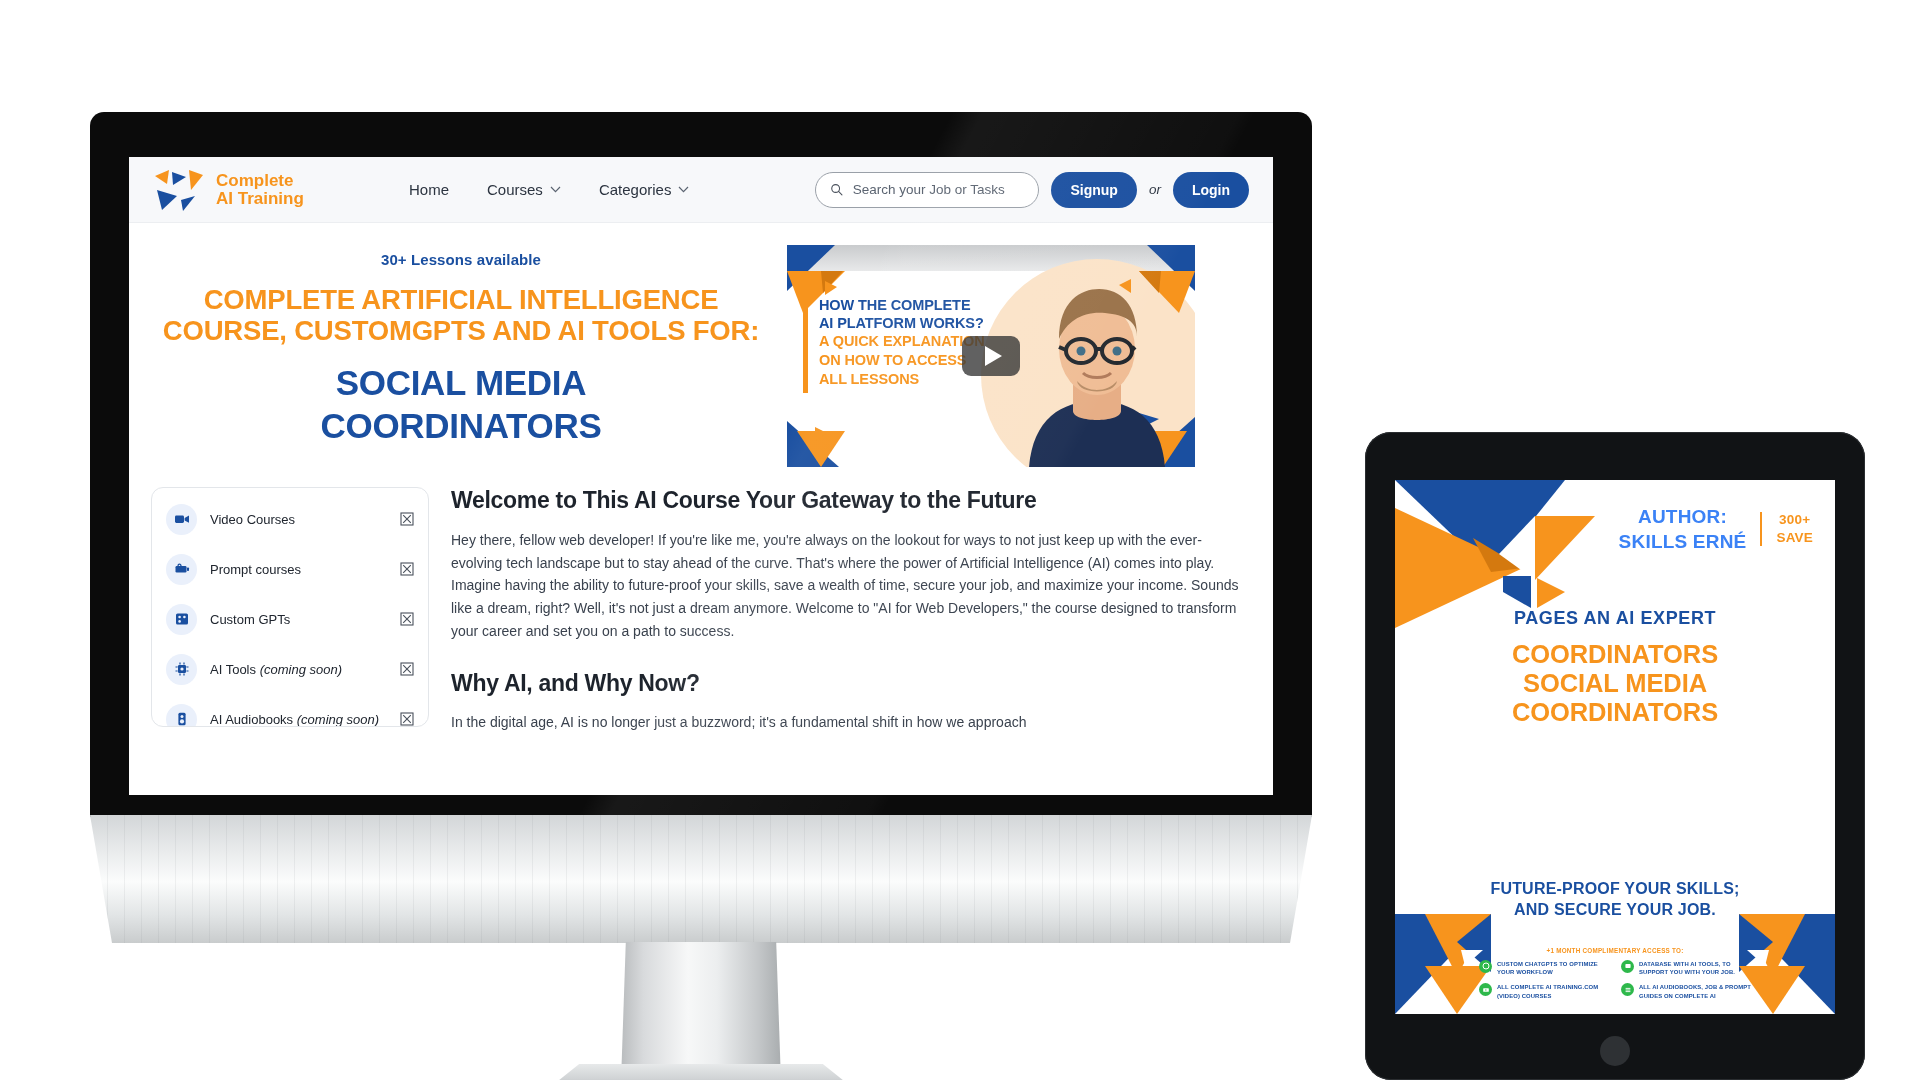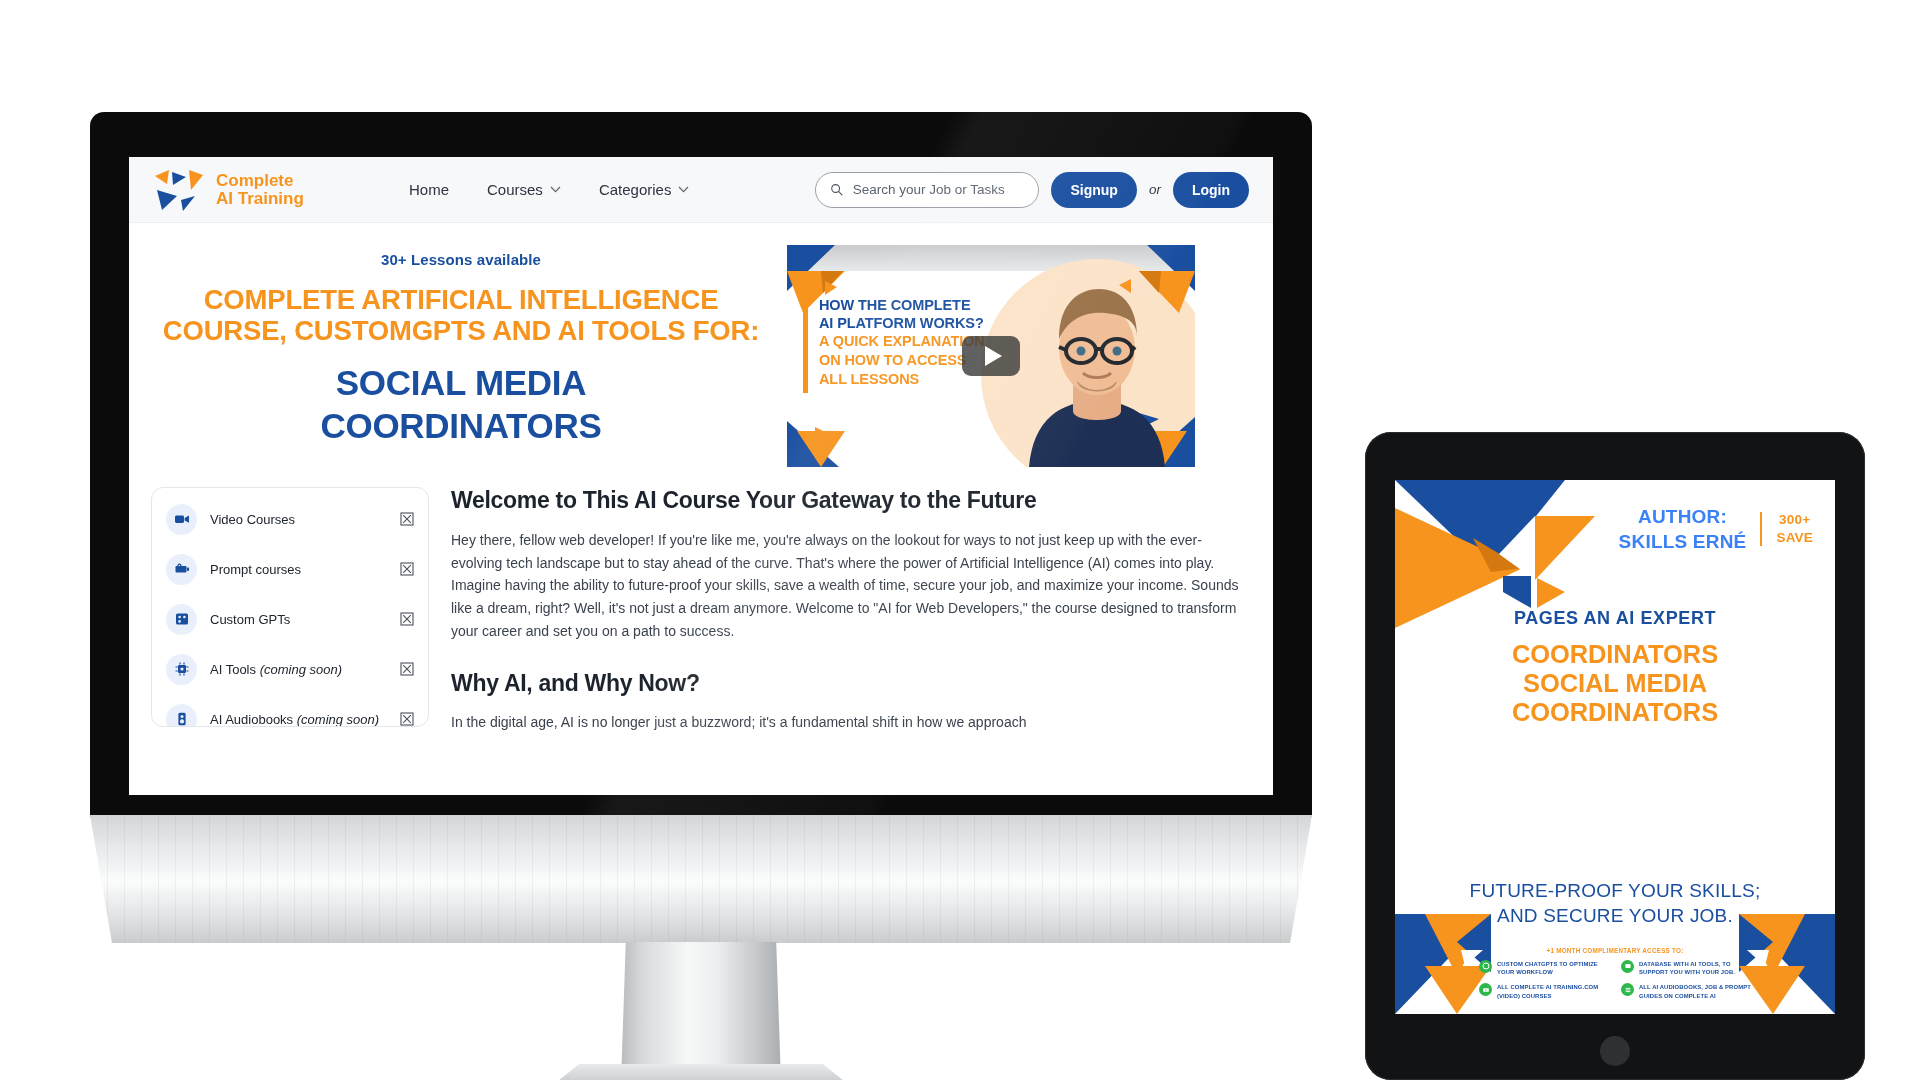--- a/index.html
+++ b/index.html
@@ -167,21 +167,21 @@
   .cv-author {
     position: absolute; right: 22px; top: 24px; display: flex; align-items: center; gap: 14px;
   }
   .cv-auth-txt { text-align: center; font-size: 19px; font-weight: 800; color: #3b82f6; line-height: 1.32; letter-spacing: .2px; }
   .cv-div { width: 2px; height: 34px; background: #F7941D; }
   .cv-pages { font-size: 13.5px; font-weight: 800; color: #F7941D; line-height: 1.32; text-align: center; letter-spacing: .2px; }
 
   .cv-mid { position: absolute; left: 0; right: 0; top: 128px; text-align: center; padding: 0 28px; }
   .cv-kicker { font-size: 18px; font-weight: 600; color: #1A4FA0; letter-spacing: .6px; }
   .cv-title { margin-top: 11px; font-size: 25.5px; font-weight: 800; color: #F7941D; line-height: 1.14; letter-spacing: -.1px; }
-  .cv-tag { position: absolute; left: 0; right: 0; top: 398px; text-align: center; font-size: 19px; font-weight: 400; color: #1A4FA0; line-height: 1.33; letter-spacing: .2px; }
+  .cv-tag { position: absolute; left: 0; right: 0; top: 398px; text-align: center; font-size: 16px; font-weight: 700; color: #1A4FA0; line-height: 1.33; letter-spacing: .2px; }
 
   .cv-bullets { position: absolute; left: 84px; right: 84px; bottom: 14px; }
   .cv-bullets-h { text-align: center; font-size: 6.3px; font-weight: 800; color: #F7941D; letter-spacing: .25px; margin-bottom: 6px; }
   .cv-grid { display: grid; grid-template-columns: 1fr 1fr; gap: 7px 12px; }
   .cv-b { display: flex; gap: 5px; align-items: flex-start; }
   .cv-b-ic { width: 13px; height: 13px; border-radius: 50%; background: #2EB84B; flex: none; display:flex;align-items:center;justify-content:center; }
   .cv-b-tx { font-size: 5.9px; font-weight: 800; color: #1A4FA0; line-height: 1.42; letter-spacing: .1px; }
 </style>
 </head>
 <body>

